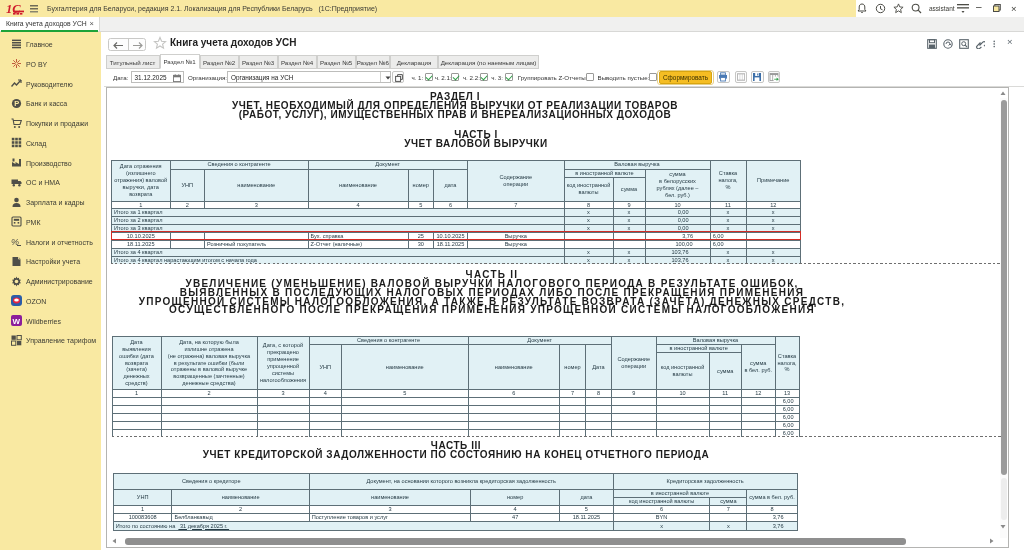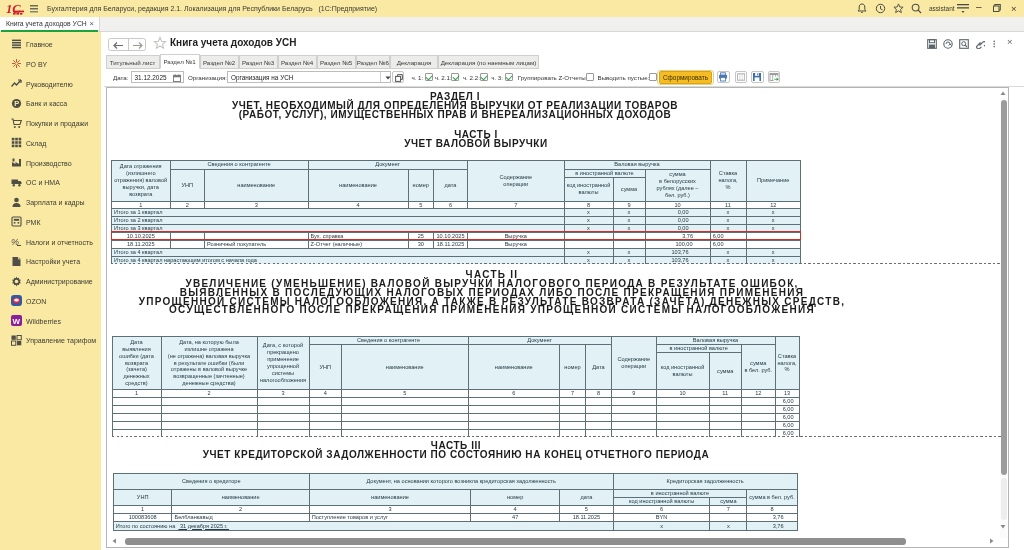--- a/index.html
+++ b/index.html
@@ -1,17 +1,17 @@
 <!DOCTYPE html>
 <html><head><meta charset="utf-8">
 <style>
 * { margin:0; padding:0; box-sizing:border-box; }
 html,body { width:1024px; height:550px; overflow:hidden; }
 body { position:relative; font-family:"Liberation Sans", sans-serif; background:#fff; }
-#topbar { position:absolute; left:0; top:0; width:1024px; height:17px; background:#f9e9a2; }
+#topbar { position:absolute; left:0; top:0; width:856px; height:17px; background:#f9e9a2; }
 #topbar .apptitle { position:absolute; left:47px; top:4.5px; font-size:7px; color:#3a3a35; }
 #tabrow { position:absolute; left:0; top:17px; width:1024px; height:15px; background:#f0f0ef; border-bottom:1px solid #d8d8d6; }
 #wtab { position:absolute; left:0; top:0; width:100px; height:14px; background:#fff; border-right:1px solid #d8d8d6; font-size:6.8px; color:#333; line-height:13px; padding-left:6px; }
 #wtab:after { content:""; position:absolute; left:1px; right:1px; bottom:-1px; height:2px; background:#1da339; }
 #wtab .x { position:absolute; right:5px; top:0px; color:#555; font-size:7.5px; }
 #sidebar { position:absolute; left:0; top:32px; width:101px; height:518px; background:#f9e9a2; }
 .sbi { position:absolute; left:0; width:104px; height:19px; }
 .sbi .ic { position:absolute; left:10.5px; top:50%; margin-top:-5.5px; width:11px; height:11px; }
 .sbi .tx { position:absolute; left:26px; top:50%; transform:translateY(-50%); font-size:7px; color:#3c3c34; white-space:nowrap; }
 #content { position:absolute; left:104px; top:32px; width:920px; height:518px; background:#fff; }

